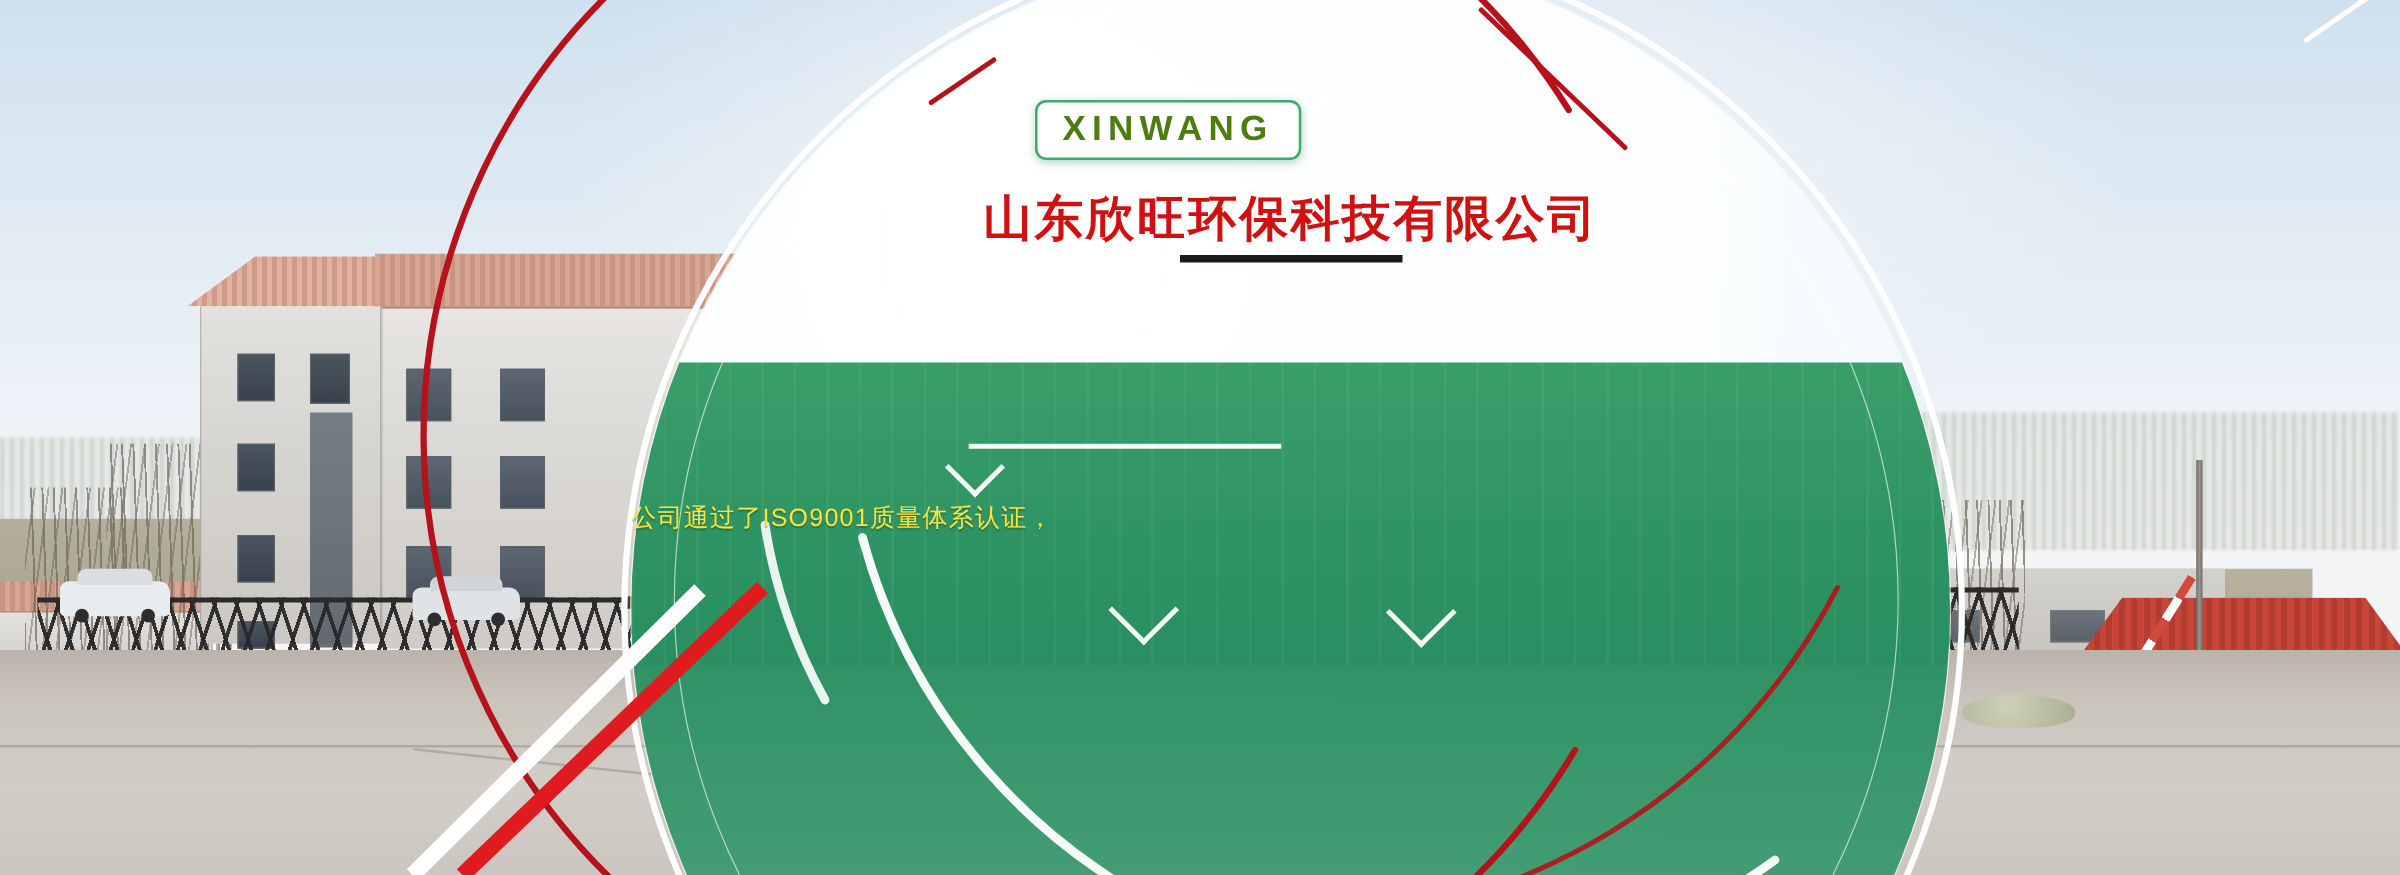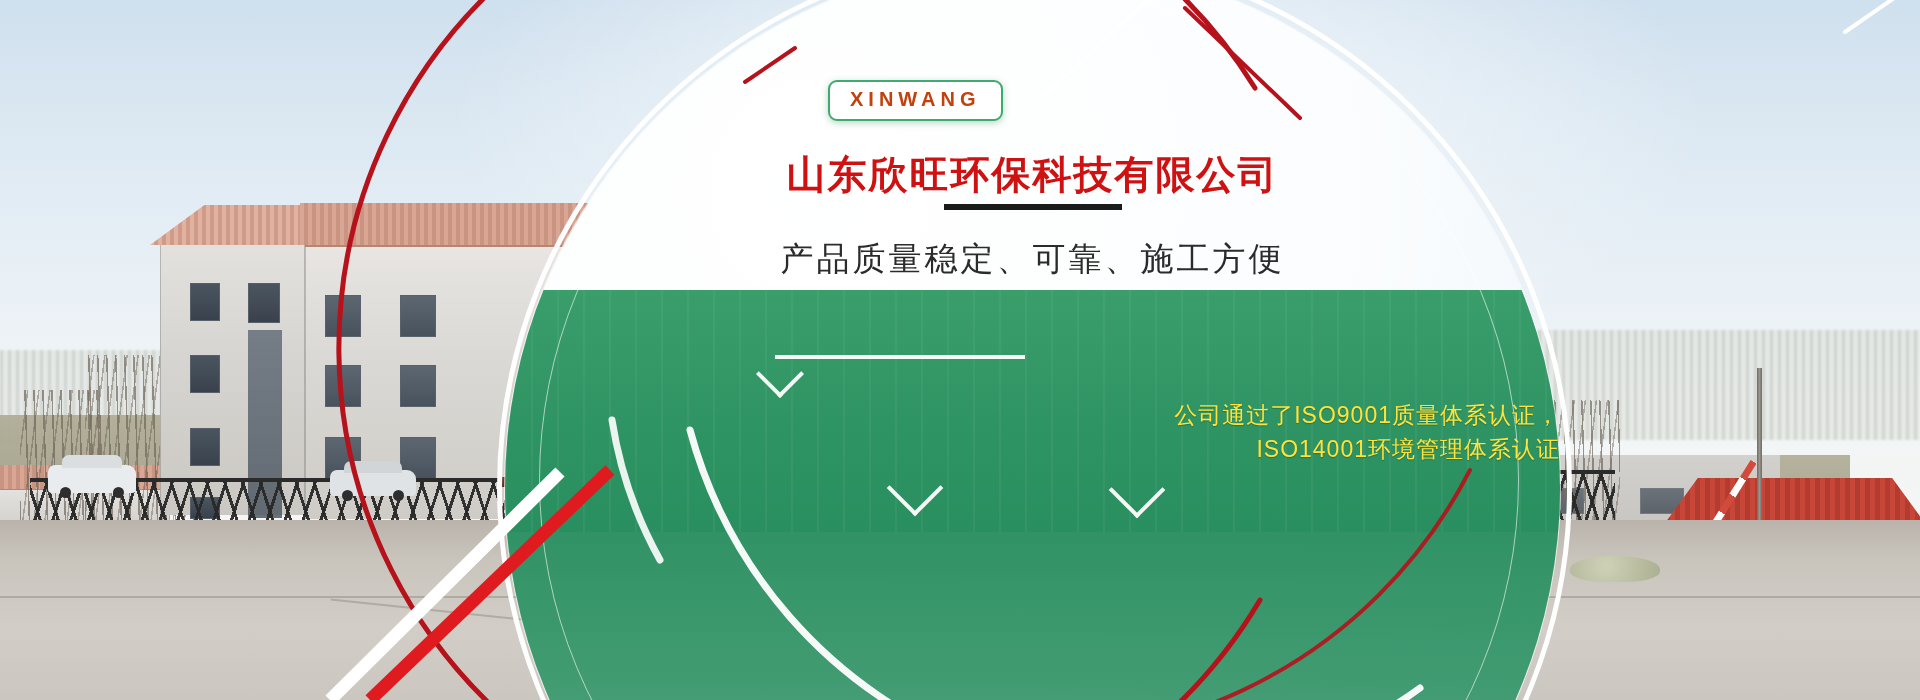--- a/index.html
+++ b/index.html
@@ -199,22 +199,22 @@
 
   .badge{
     position:absolute; left:323px; top:80px;
     padding:7px 20px 9px;
     border:2px solid #3faa6d;
     border-radius:9px;
     background:#ffffff;
     box-shadow:0 2px 7px rgba(46,140,90,.35);
   }
   .badge span{
-    font-size:20px; font-weight:bold; letter-spacing:5px;
-    color:#c2410c; line-height:1;
+    font-size:28px; font-weight:bold; letter-spacing:5px;
+    color:#4d7c0f; line-height:1;
   }
 
   .company{
     position:absolute; left:0; top:148px; width:1055px;
     text-align:center;
     font-size:39px; font-weight:bold; letter-spacing:2px;
     color:#cf1111;
     text-shadow:0 1px 0 rgba(255,255,255,.7);
   }
   .rule{
@@ -230,23 +230,23 @@
     position:absolute; left:0; top:305px; width:1055px;
     text-align:center;
     font-size:46px; font-weight:bold; letter-spacing:5px;
     color:#ffe000;
     -webkit-text-stroke:3px #c62222;
     paint-order:stroke fill;
     text-shadow:0 3px 0 rgba(0,0,0,.18);
   }
   .iso{
     position:absolute; left:0; top:398px; width:1055px;
-    text-align:right;
+    text-align:left;
     color:#ffe23c;
-    font-size:23px; line-height:34px; letter-spacing:1px;
+    font-size:20px; line-height:34px; letter-spacing:1px;
     text-shadow:0 1px 1px rgba(0,60,30,.35);
   }
 
   
   .chev{
     position:absolute;
     border-left:4px solid #ffffff;
     border-bottom:4px solid #ffffff;
     opacity:.95;
   }
@@ -403,27 +403,25 @@
   <div class="content">
 
     <div class="badge">
       <span>XINWANG</span>
     </div>
 
     <div class="company">山东欣旺环保科技有限公司</div>
 
     <div class="rule"></div>
 
-    <div class="slogan">产品质量稳定、可靠、施工方便</div>
 
 
     <div class="chev" style="left:258px;top:357px;width:34px;height:34px;transform:rotate(-45deg);"></div>
     <div class="chev" style="left:390px;top:468px;width:40px;height:40px;transform:rotate(-45deg);"></div>
     <div class="chev" style="left:612px;top:470px;width:40px;height:40px;transform:rotate(-45deg);"></div>
     <div style="position:absolute;left:270px;top:355px;width:250px;height:4px;background:#fff;opacity:.95;"></div>
 
     <div class="iso">
       <div>公司通过了ISO9001质量体系认证，</div>
-      <div>ISO14001环境管理体系认证</div>
     </div>
   </div>
 
 </div>
 
 </body></html>

